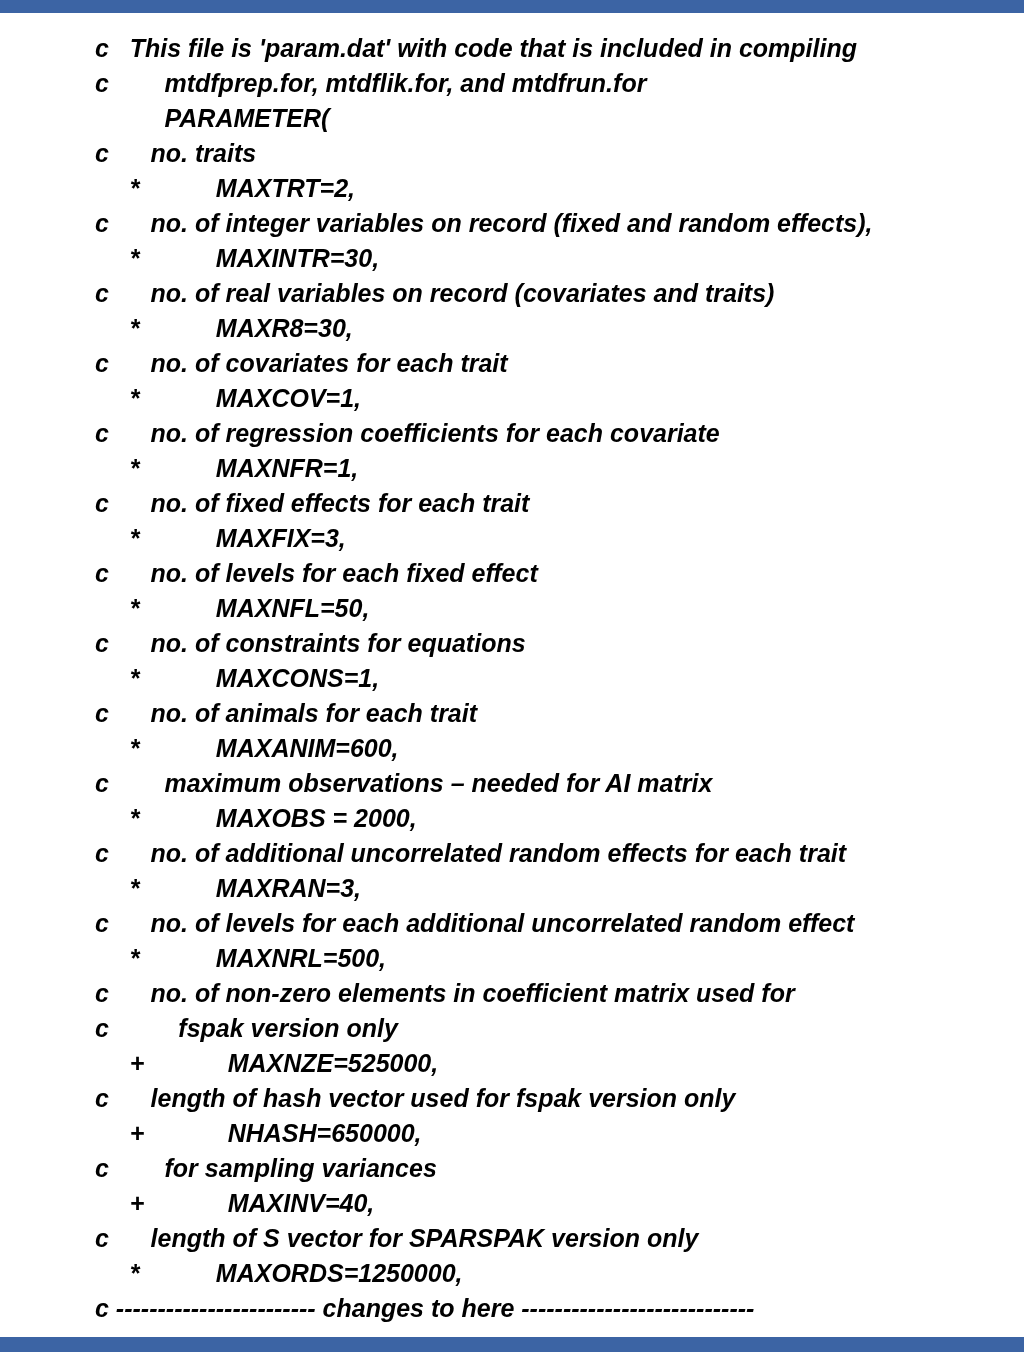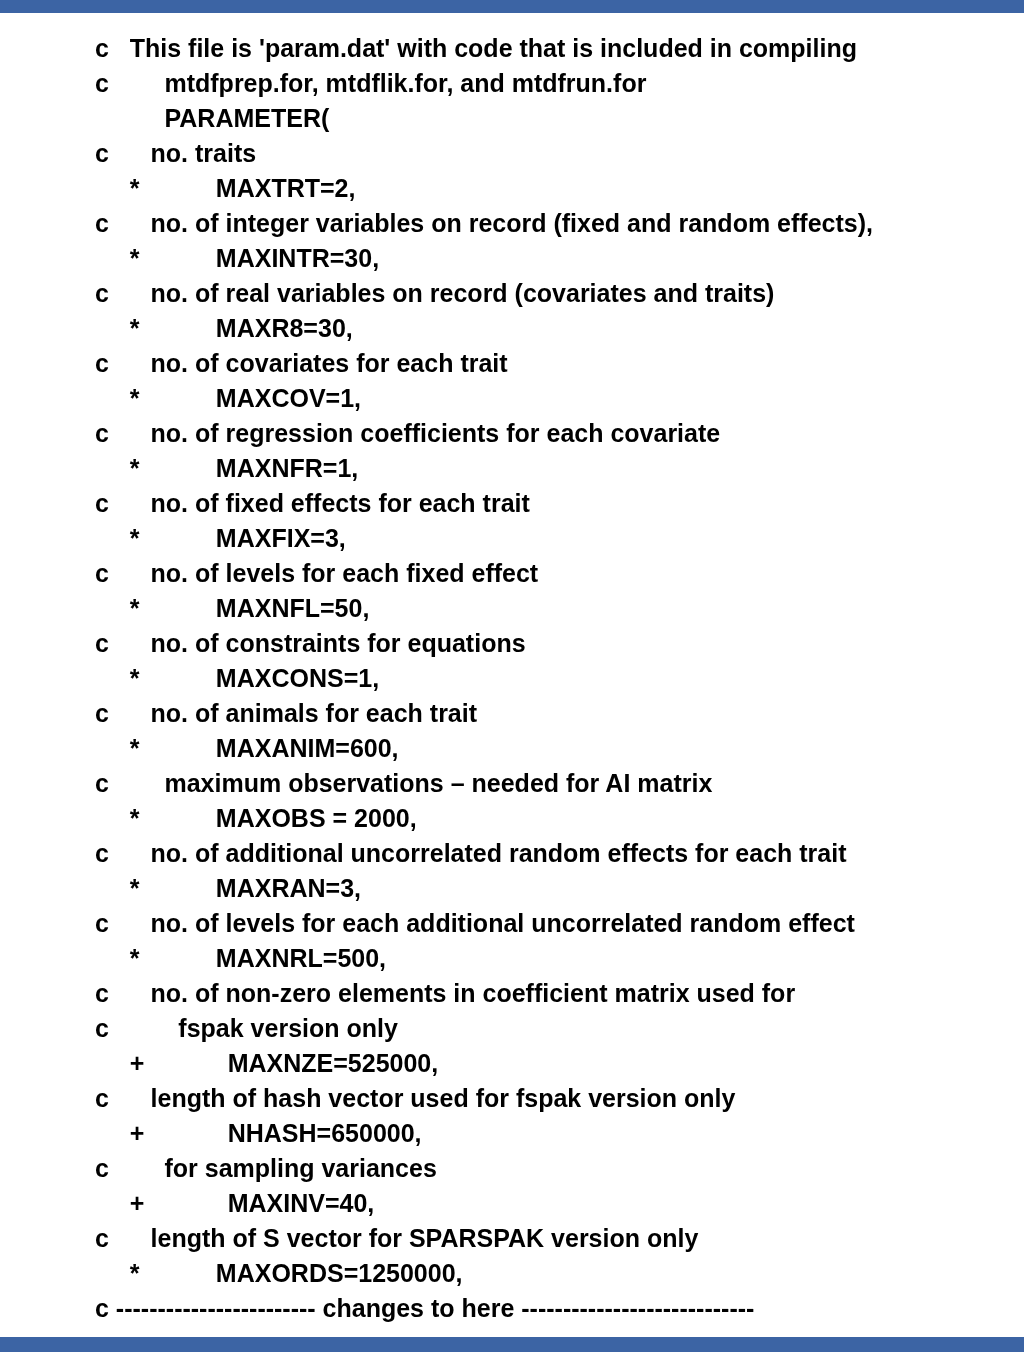--- a/index.html
+++ b/index.html
@@ -10,20 +10,21 @@
   body {
     background: #ffffff;
     font-family: "Liberation Sans", sans-serif;
   }
   .slide {
     position: relative;
     width: 1024px;
     height: 1365px;
     background: #ffffff;
     overflow: hidden;
+    font-style: italic;
   }
   .bar {
     position: absolute;
     left: 0;
     width: 1024px;
   }
   .bar-top {
     top: 0;
     height: 13px;
   }

